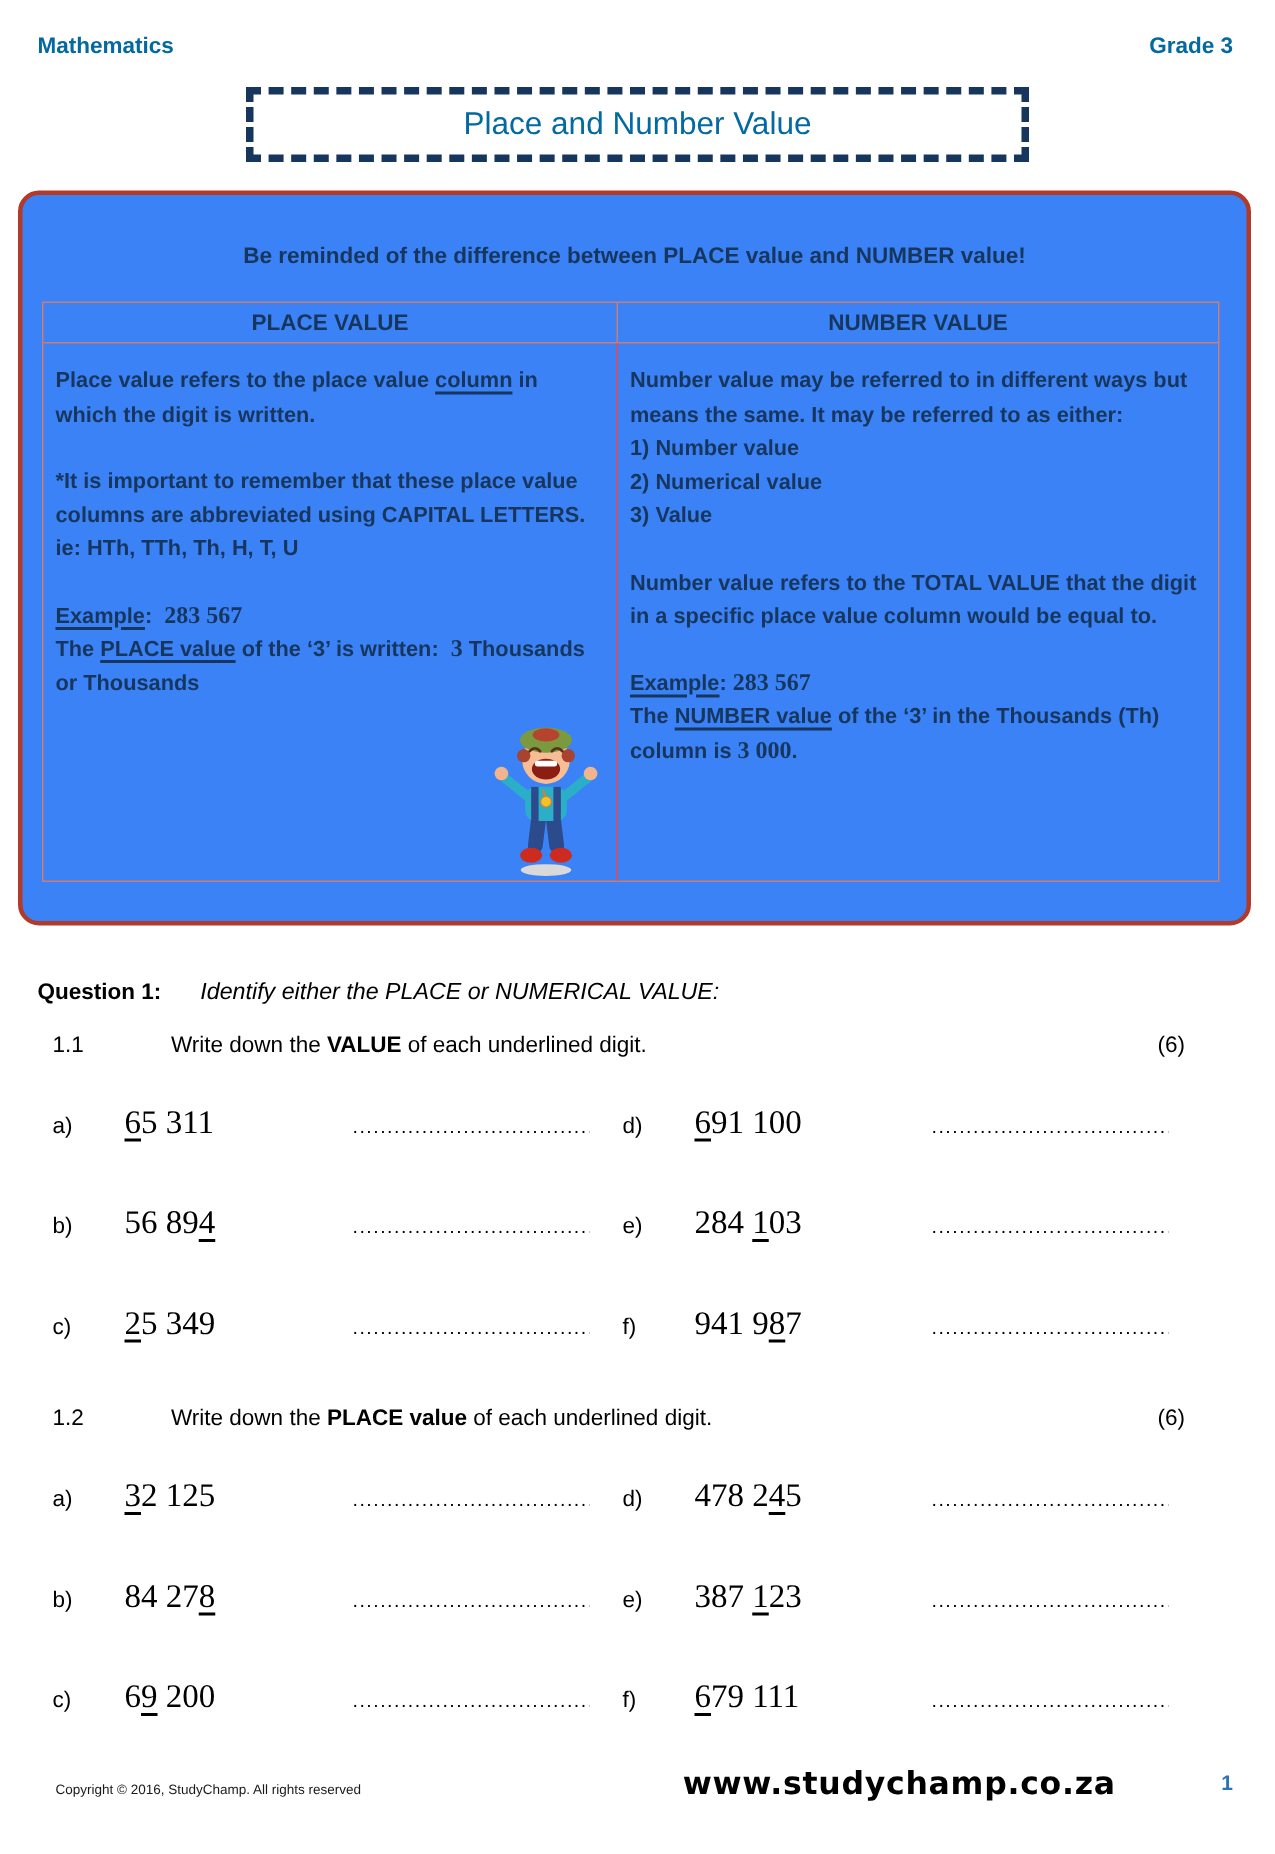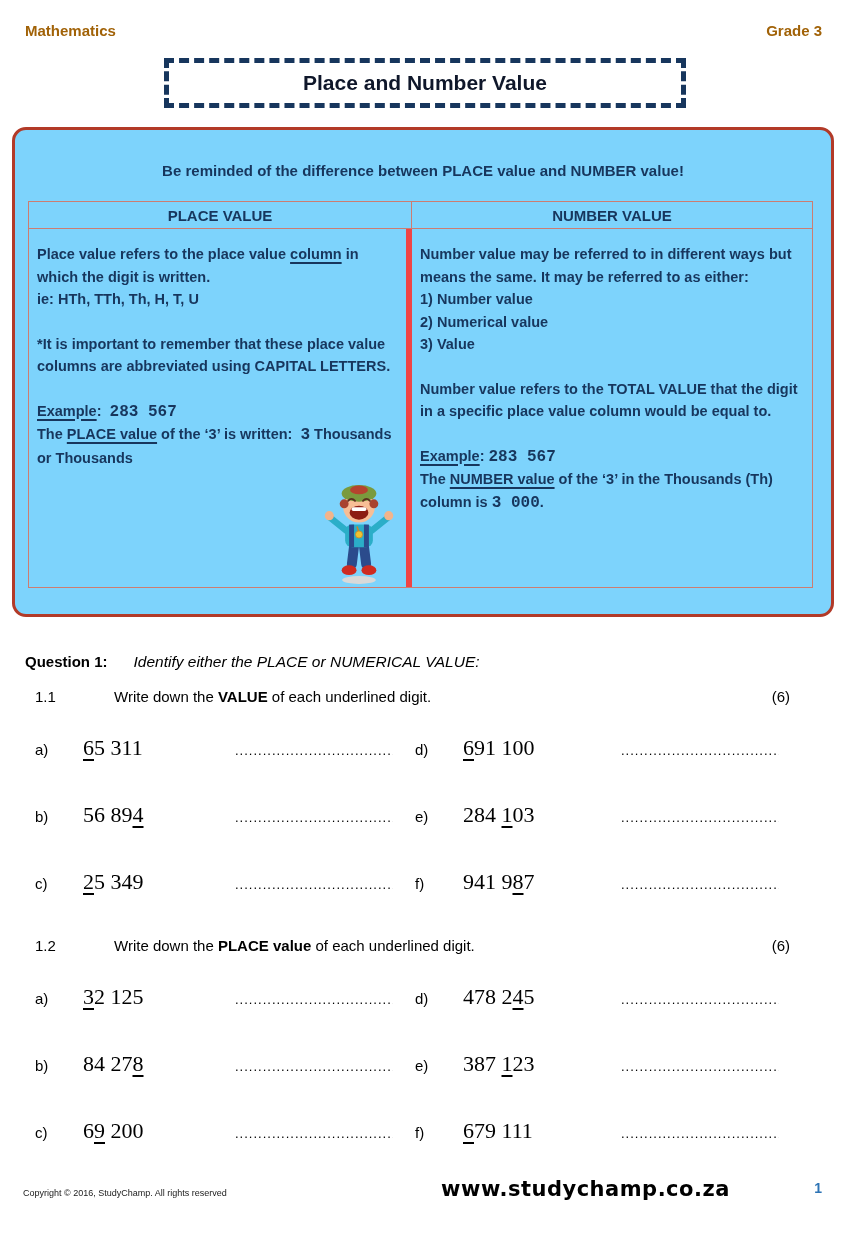--- a/index.html
+++ b/index.html
@@ -2,50 +2,50 @@
 <html><head>
 <meta charset="utf-8">
 <style>
   html,body{margin:0;padding:0;background:#fff;}
   .page{
     position:relative;width:850px;height:1236px;background:#fff;
     font-family:"Liberation Sans",sans-serif;color:#000;overflow:hidden;
   }
   
   .doc-header{position:absolute;top:22px;left:25px;right:28px;display:flex;justify-content:space-between;}
-  .doc-header span{font-size:15px;font-weight:700;color:#a16207;}
+  .doc-header span{font-size:15px;font-weight:700;color:#0369a1;}
   
   .title-box{
     position:absolute;top:58px;left:50%;transform:translateX(-50%);
     width:512px;height:40px;border:5px dashed #17365D;background:#fff;
     display:flex;align-items:center;justify-content:center;
   }
-  .title-box span{font-size:21px;font-weight:700;color:#0f172a;}
+  .title-box span{font-size:21px;font-weight:400;color:#0369a1;}
   
   .info-box{
     position:absolute;top:127px;left:12px;width:816px;height:484px;
-    border:3px solid #B23A28;border-radius:14px;background:#7dd3fc;
+    border:3px solid #B23A28;border-radius:14px;background:#3b82f6;
   }
   .reminder{position:absolute;top:32px;left:0;right:0;text-align:center;
     font-size:15px;font-weight:700;color:#17365D;}
   .pv-table{
     position:absolute;left:13px;top:71px;width:783px;height:385px;
     border:1px solid #CC7C71;display:grid;grid-template-rows:27px 1fr;
   }
   .pv-head{display:grid;grid-template-columns:383px 1fr;border-bottom:1px solid #CC7C71;}
   .pv-th{display:flex;align-items:center;justify-content:center;
     font-size:15px;font-weight:700;color:#17365D;}
   .pv-th:first-child{border-right:1px solid #CC7C71;}
   .pv-body{display:grid;grid-template-columns:383px 1fr;height:100%;}
   .pv-cell{padding:14px 12px 8px 8px;position:relative;}
-  .pv-cell.first{border-right:6px solid #ef4444;}
+  .pv-cell.first{border-right:1px solid #ef4444;}
   .tp{margin:0;font-size:14.5px;font-weight:700;color:#17365D;line-height:22.5px;}
   .gap{margin-top:22px;}
   .ul{text-decoration:underline;text-decoration-thickness:2px;text-underline-offset:3px;}
-  .num{font-family:Liberation Mono, monospace;font-size:16px;margin-top:16px;}
+  .num{font-family:Liberation Serif, serif;font-size:16px;margin-top:16px;}
   
   .kid{position:absolute;right:6px;bottom:2px;width:82px;height:104px;}
   
   .questions{position:absolute;top:648px;left:25px;width:790px;height:510px;}
   .q-title{position:absolute;top:5px;left:0;font-size:15px;}
   .q-title b{font-weight:700;}
   .q-title i{font-style:italic;margin-left:26px;font-size:15.5px;}
   .sub-q{position:absolute;left:10px;right:25px;display:grid;grid-template-columns:42px 1fr 40px;font-size:15px;gap:37px;}
   .sub-q .marks{text-align:right;}
   .sub-q.q11{top:40px;}
@@ -53,21 +53,21 @@
   .irow{position:absolute;left:10px;right:0;display:grid;
     grid-template-columns:48px 152px 180px 48px 158px 1fr;align-items:baseline;}
   .irow.r1{top:87px;}  .irow.r2{top:154px;} .irow.r3{top:221px;}
   .irow.r4{top:336px;} .irow.r5{top:403px;} .irow.r6{top:470px;}
   .ilabel{font-size:15px;}
   .inum{font-family:"Liberation Serif",serif;font-size:22px;font-weight:400;white-space:pre;}
   .udigit{text-decoration:underline;text-decoration-thickness:2px;text-underline-offset:4px;}
   .dots{display:inline-block;width:158px;overflow:hidden;white-space:nowrap;
     font-size:13px;letter-spacing:1px;color:#000;}
   
-  .footer{position:absolute;left:23px;right:28px;top:1176px;height:44px;}
+  .footer{position:absolute;left:37px;right:28px;top:1176px;height:44px;}
   .copyright{position:absolute;left:0;top:12px;font-size:9px;color:#1a1a1a;}
   .brand{position:absolute;left:390px;width:345px;top:1px;text-align:center;
     font-family:"DejaVu Sans",sans-serif;font-size:21px;font-weight:700;color:#000000;letter-spacing:0.5px;}
   .page-num{position:absolute;right:0;top:4px;font-size:14px;font-weight:600;color:#2E74B5;}
 </style>
 </head>
 <body>
 
 <div class="page">
 
@@ -85,22 +85,22 @@
 
     <div class="pv-table">
       <div class="pv-head">
         <div class="pv-th">PLACE VALUE</div>
         <div class="pv-th">NUMBER VALUE</div>
       </div>
       <div class="pv-body">
 
         <div class="pv-cell first">
           <p class="tp"><span>Place value refers to the place value </span><span class="ul">column</span><span> in which the digit is written.</span></p>
+          <p class="tp gap">*It is important to remember that these place value columns are abbreviated using CAPITAL LETTERS.</p>
           <p class="tp">ie: HTh, TTh, Th, H, T, U</p>
-          <p class="tp gap">*It is important to remember that these place value columns are abbreviated using CAPITAL LETTERS.</p>
           <p class="tp gap"><span class="ul">Example</span><span>:&nbsp; </span><span class="num">283 567</span></p>
           <p class="tp"><span>The </span><span class="ul">PLACE value</span><span> of the ‘3’ is written:&nbsp; </span><span class="num">3</span><span> Thousands or Thousands</span></p>
 
           <svg class="kid" viewBox="0 0 80 105" xmlns="http://www.w3.org/2000/svg">
             <ellipse cx="40" cy="100" rx="17" ry="4" fill="#d9d9d9"></ellipse>
             <rect x="29" y="60" width="10" height="28" rx="4" fill="#2B4B8C" transform="rotate(7 34 74)"></rect>
             <rect x="41" y="60" width="10" height="28" rx="4" fill="#2B4B8C" transform="rotate(-7 46 74)"></rect>
             <ellipse cx="30" cy="90" rx="7.5" ry="5" fill="#CE2B20"></ellipse>
             <ellipse cx="50" cy="90" rx="7.5" ry="5" fill="#CE2B20"></ellipse>
             <path d="M27,50 L11,37" stroke="#2BAEC8" stroke-width="6.5" stroke-linecap="round"></path>

